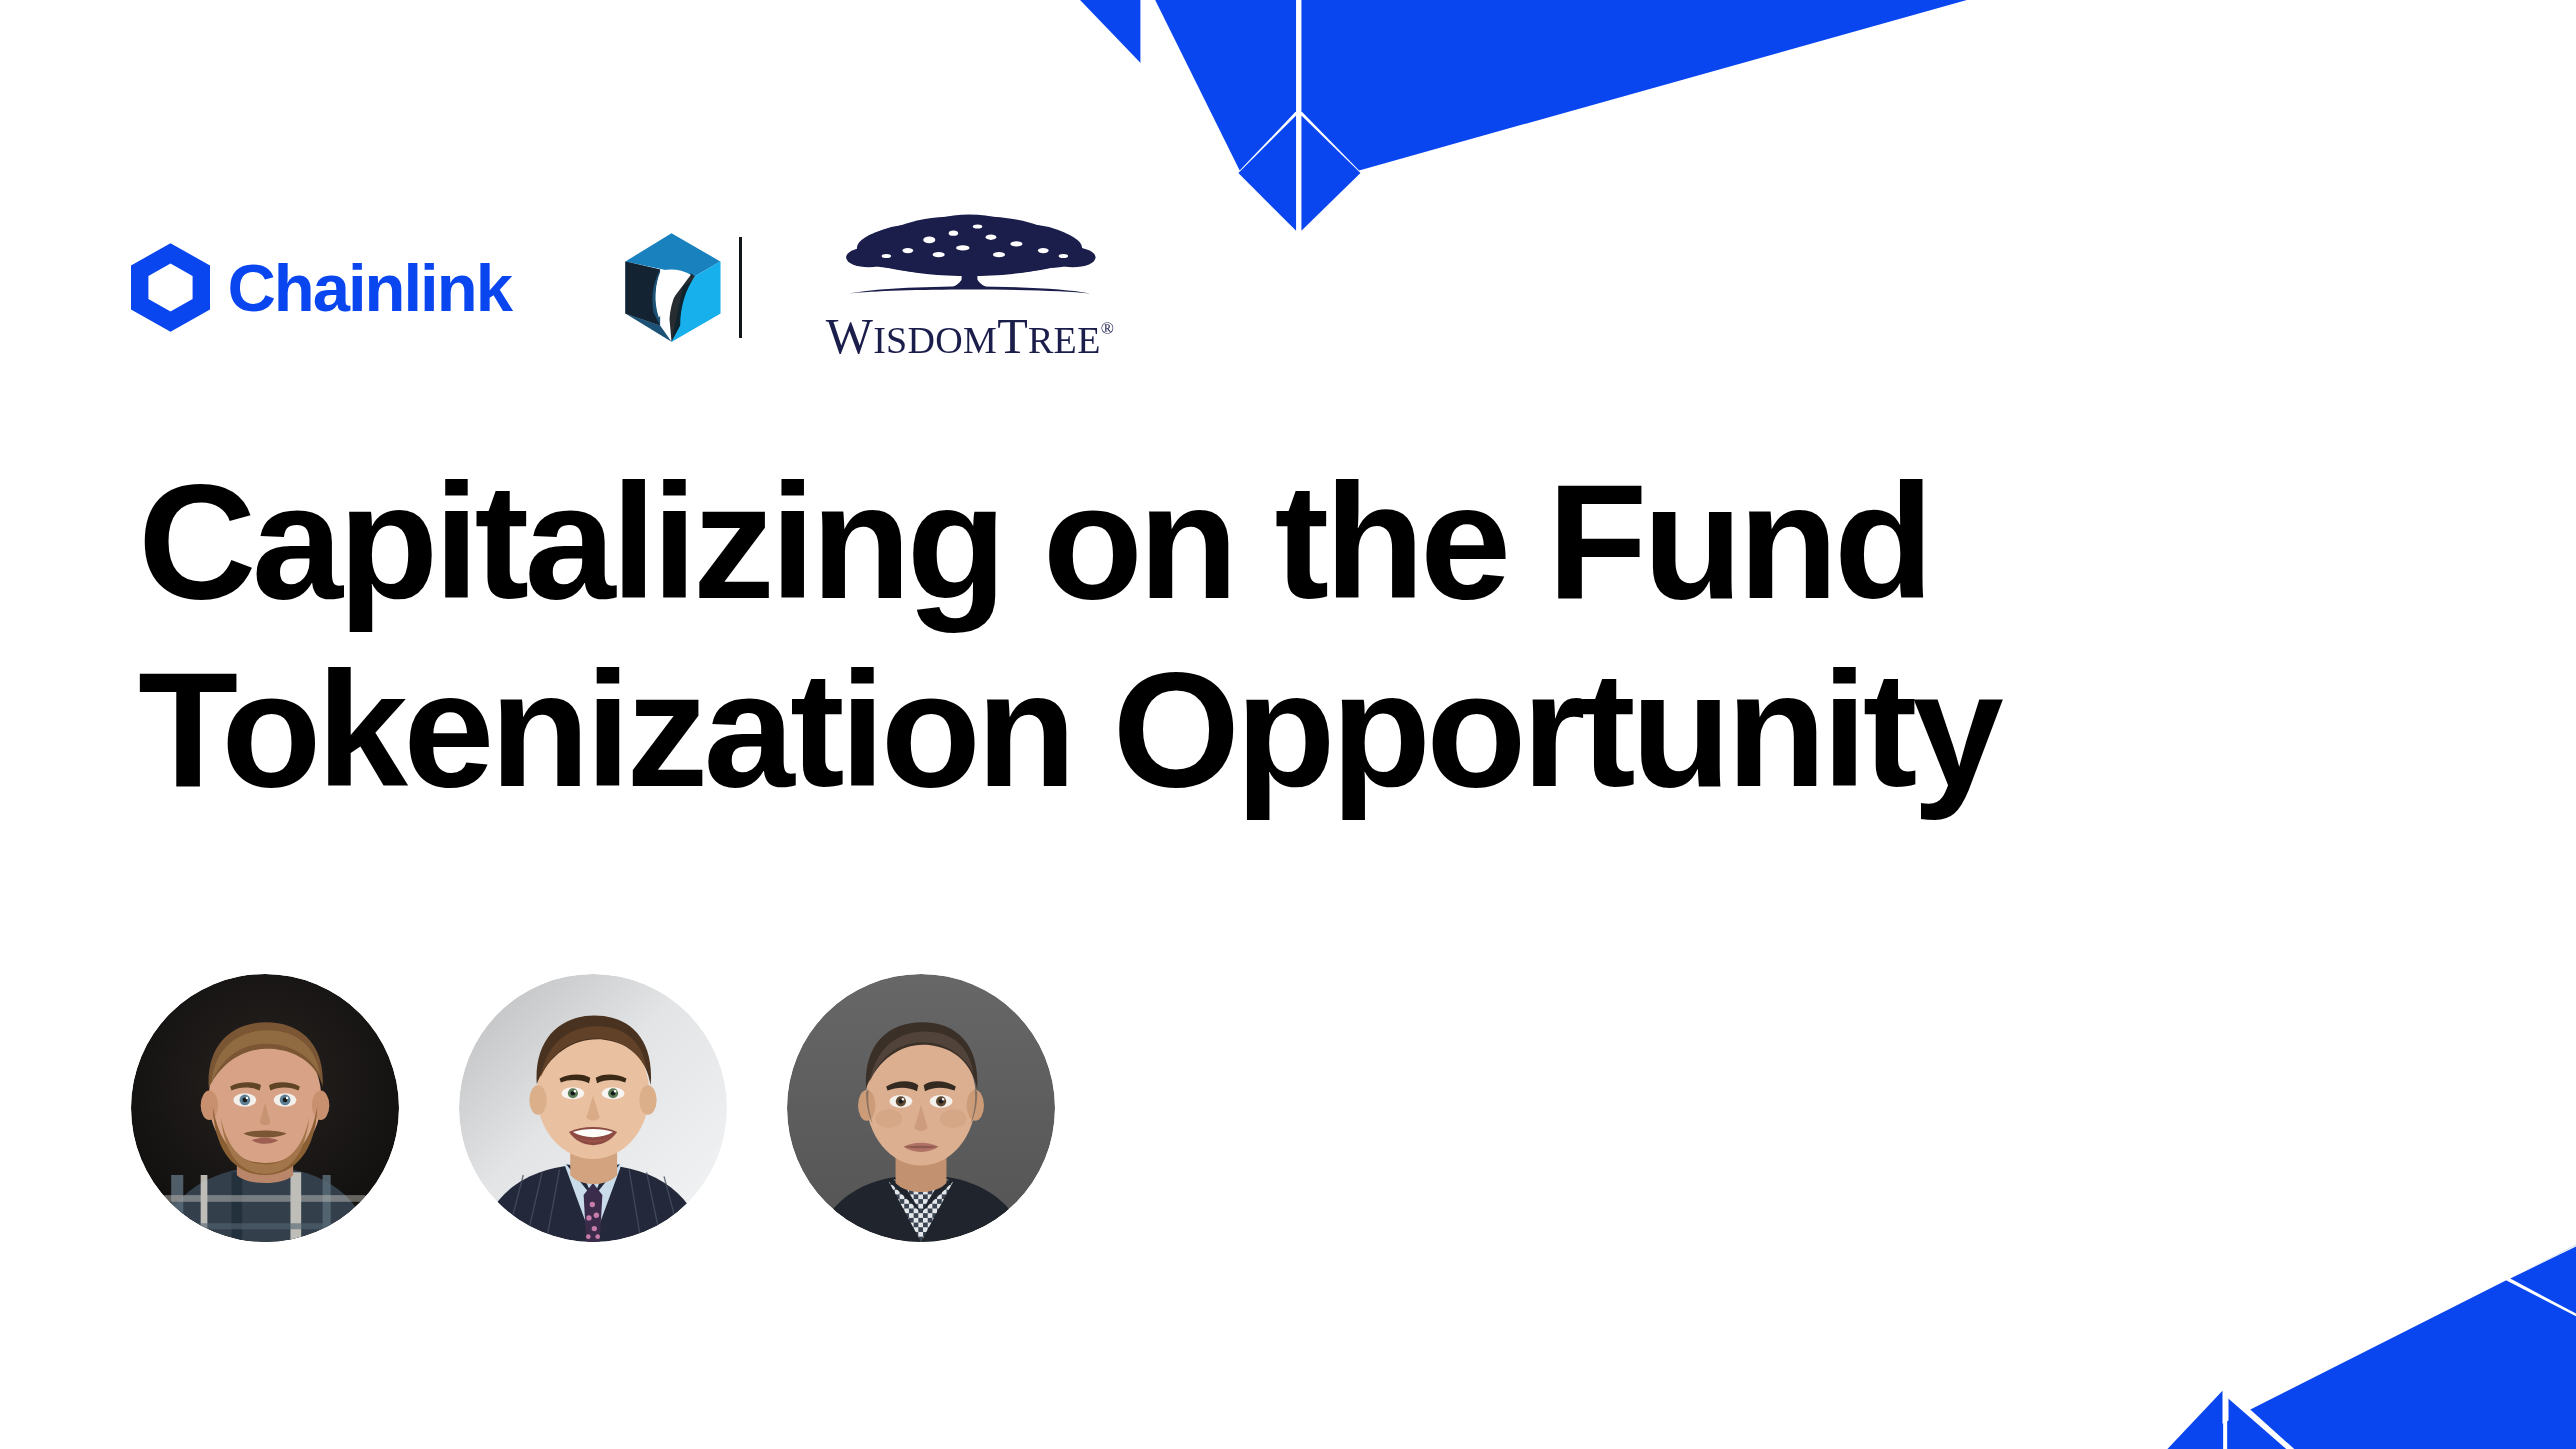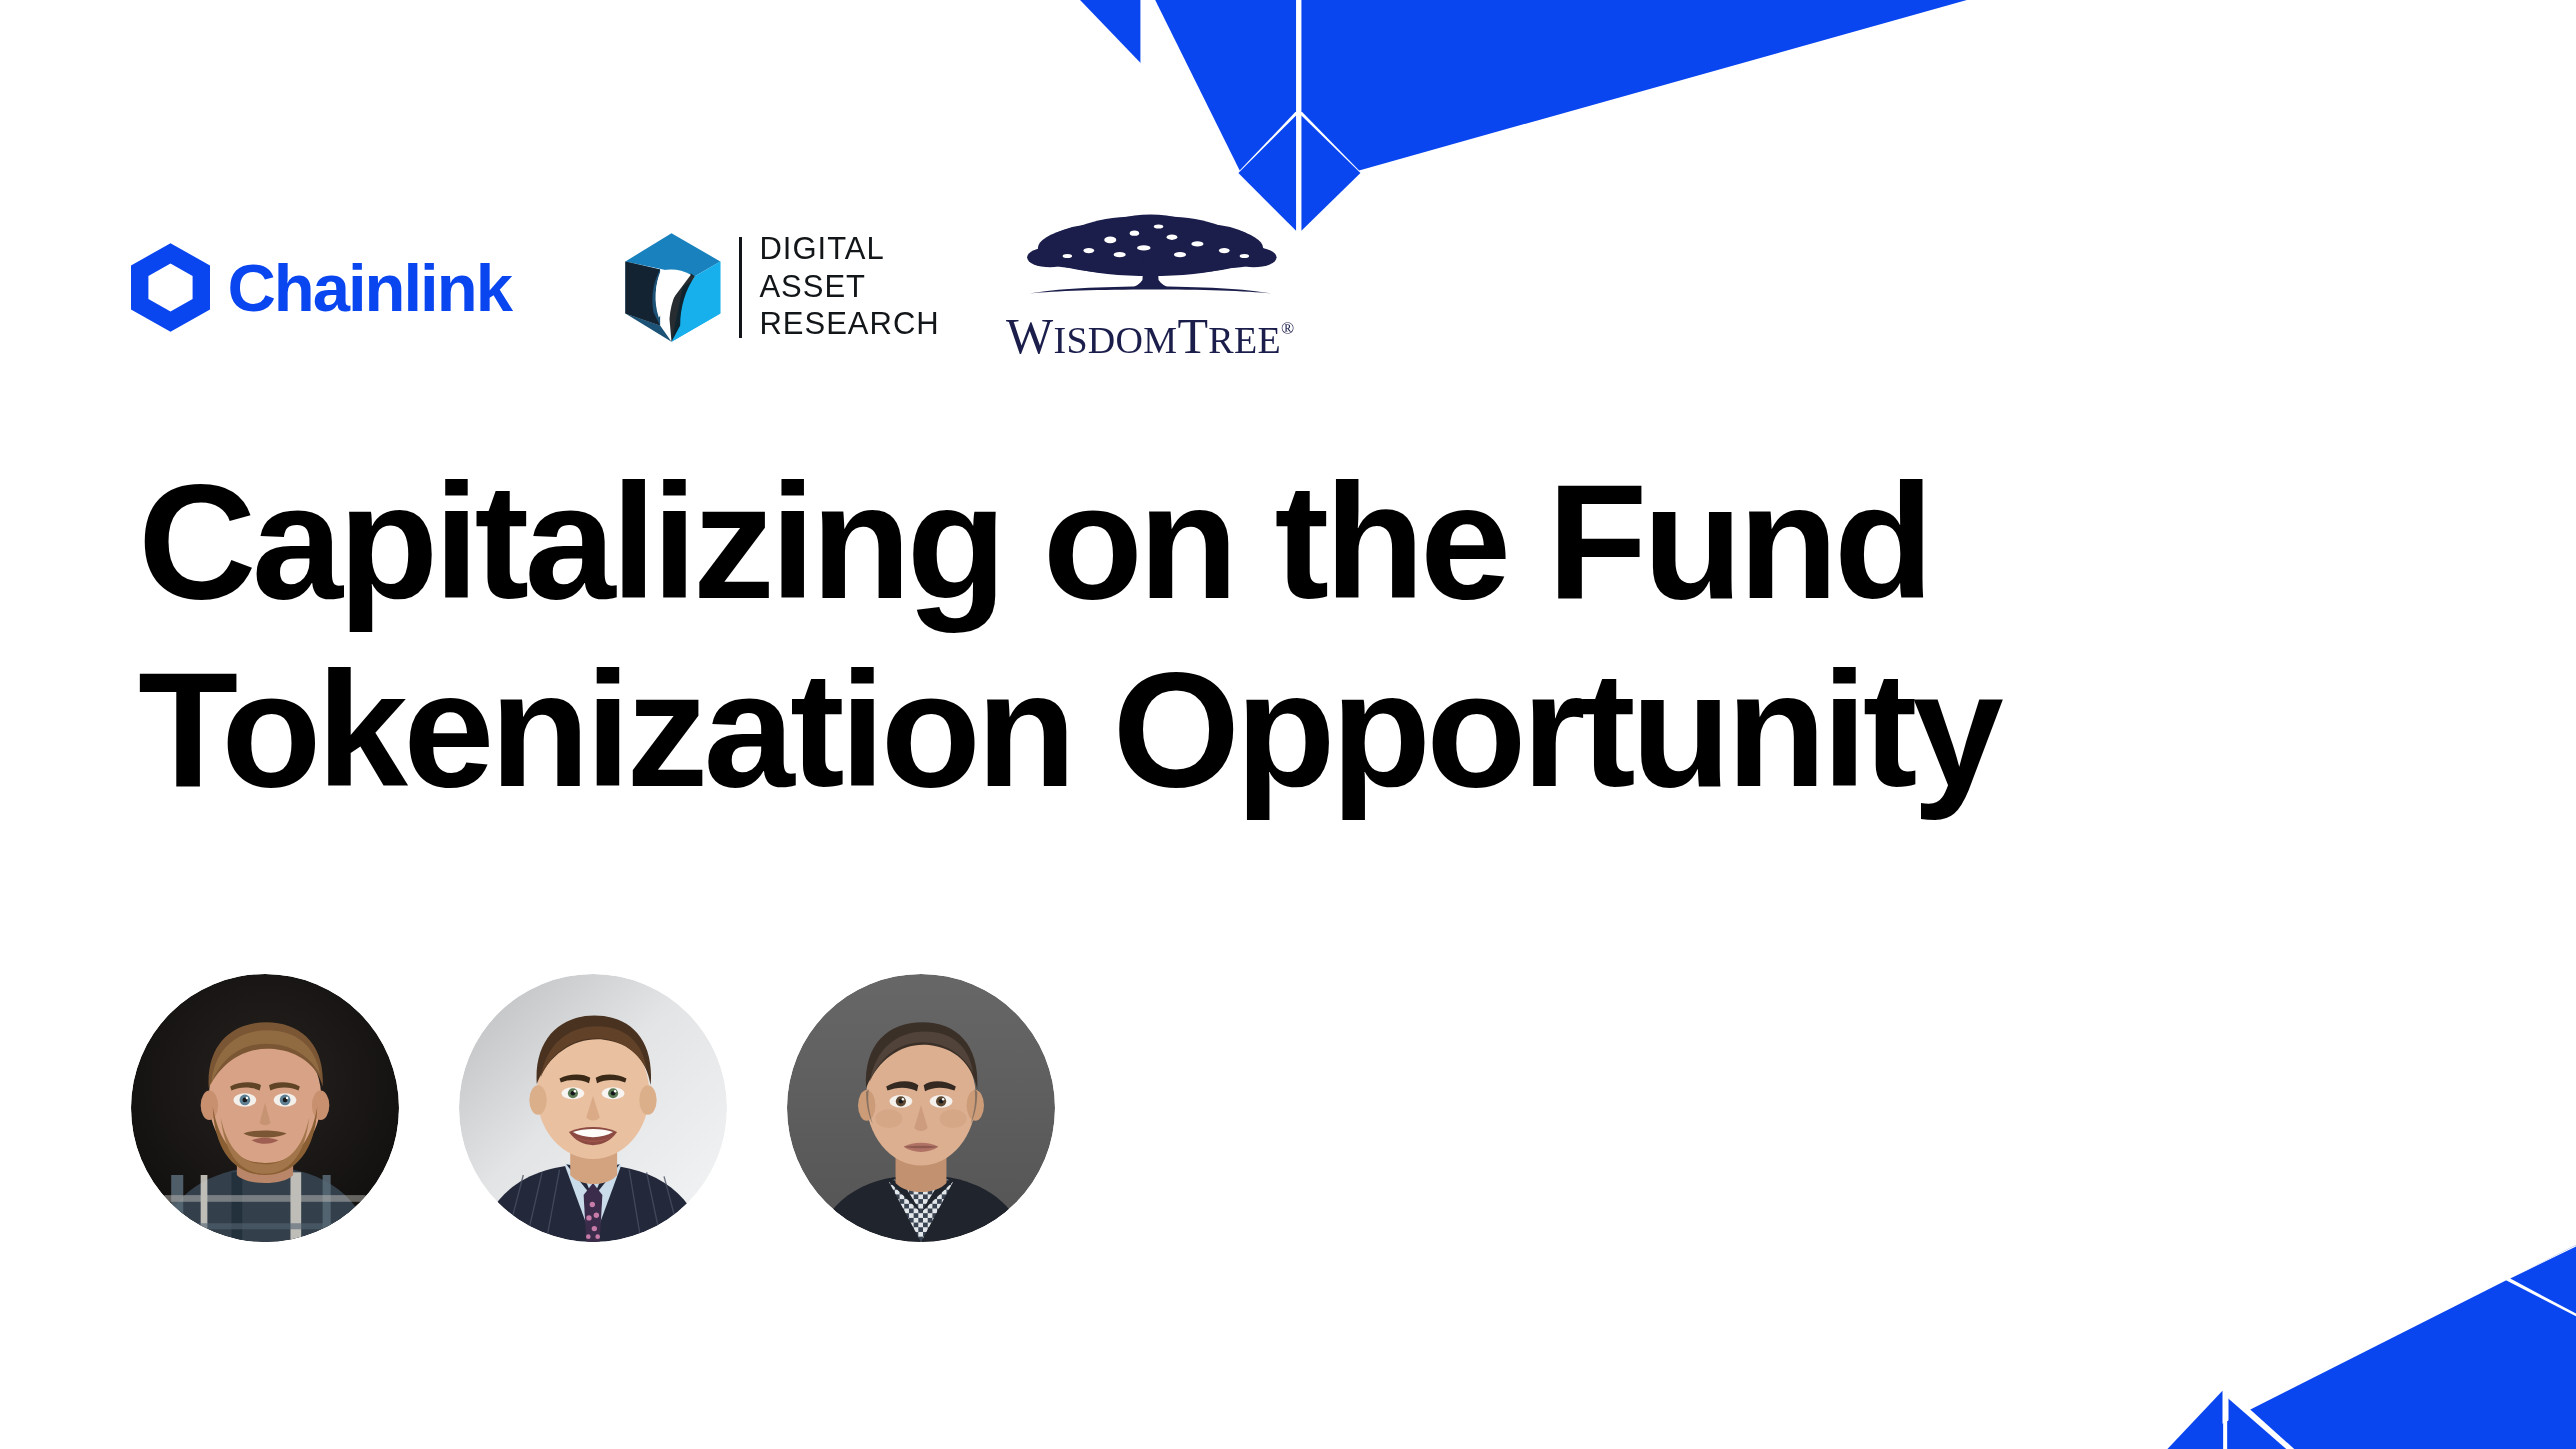--- a/index.html
+++ b/index.html
@@ -246,25 +246,20 @@
         <polygon points="6,122 58,140 75,164" fill="#1C5276"></polygon>
 
         <path d="M6,44 L58,56 C48,74 44,96 48,120 L58,140 L6,122 Z" fill="#14202B" opacity="0.92"></path>
         <path d="M148,44 L110,66 C96,86 88,112 88,140 L75,164 L148,122 Z" fill="#17B0EC"></path>
         <path d="M110,66 C96,86 88,112 88,140 L75,164 L72,130 C74,102 84,80 104,62 Z" fill="#0E1519" opacity="0.9"></path>
 
         <path d="M60,58 C50,78 48,104 56,128 L104,64 C90,56 74,54 60,58 Z" fill="#FFFFFF"></path>
         <path d="M58,60 C50,80 50,104 57,126 L100,66 C88,58 72,56 58,60 Z" fill="#FFFFFF"></path>
       </svg>
       <div class="dar-rule"></div>
-      <div class="dar-text">
-        <span>DIGITAL</span>
-        <span>ASSET</span>
-        <span>RESEARCH</span>
-      </div>
     </div>
 
     <div class="logo-slot wt-logo">
       <svg class="wt-mark" viewBox="0 0 440 150" xmlns="http://www.w3.org/2000/svg" aria-hidden="true">
         <g fill="#1B1E4B">
 
           <ellipse cx="220" cy="52" rx="168" ry="42"></ellipse>
           <ellipse cx="220" cy="34" rx="120" ry="30"></ellipse>
           <ellipse cx="150" cy="46" rx="84" ry="30"></ellipse>
           <ellipse cx="292" cy="46" rx="84" ry="30"></ellipse>

